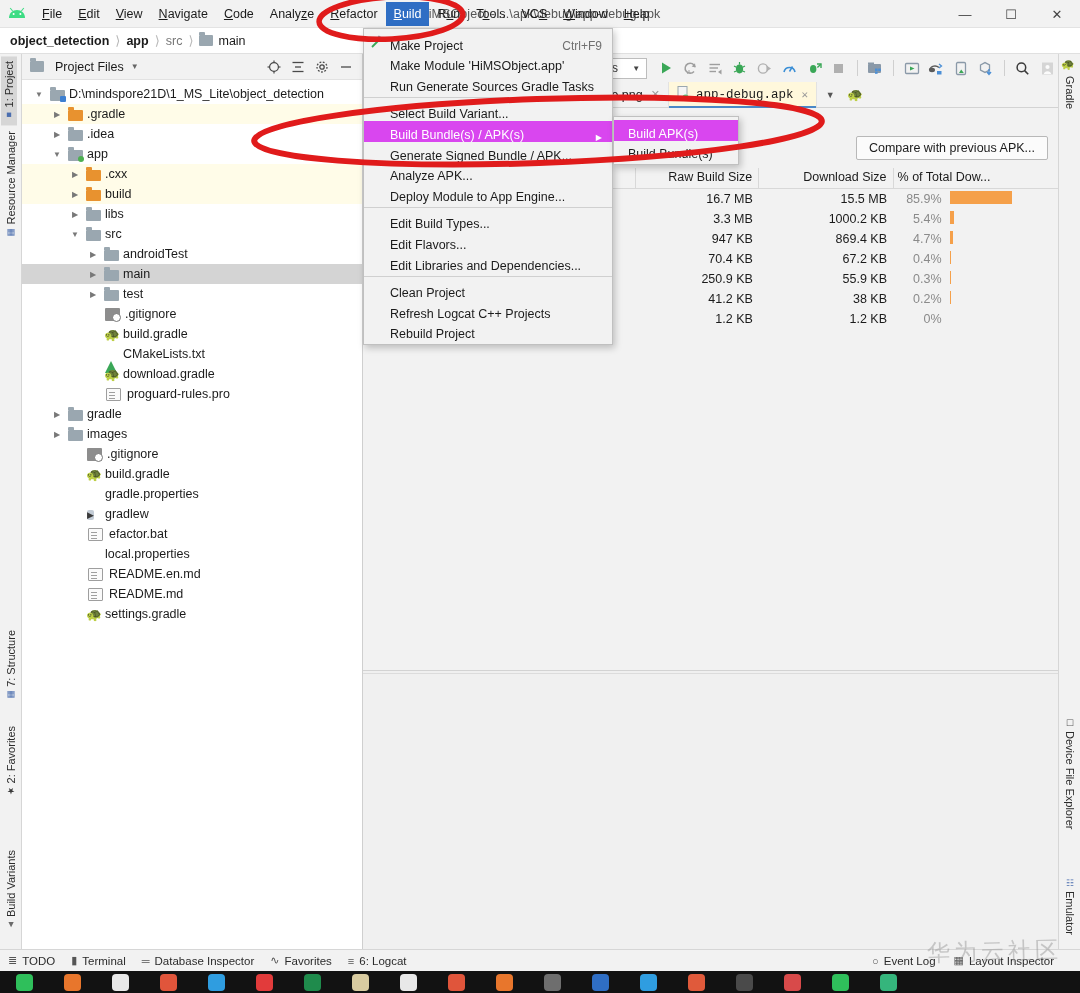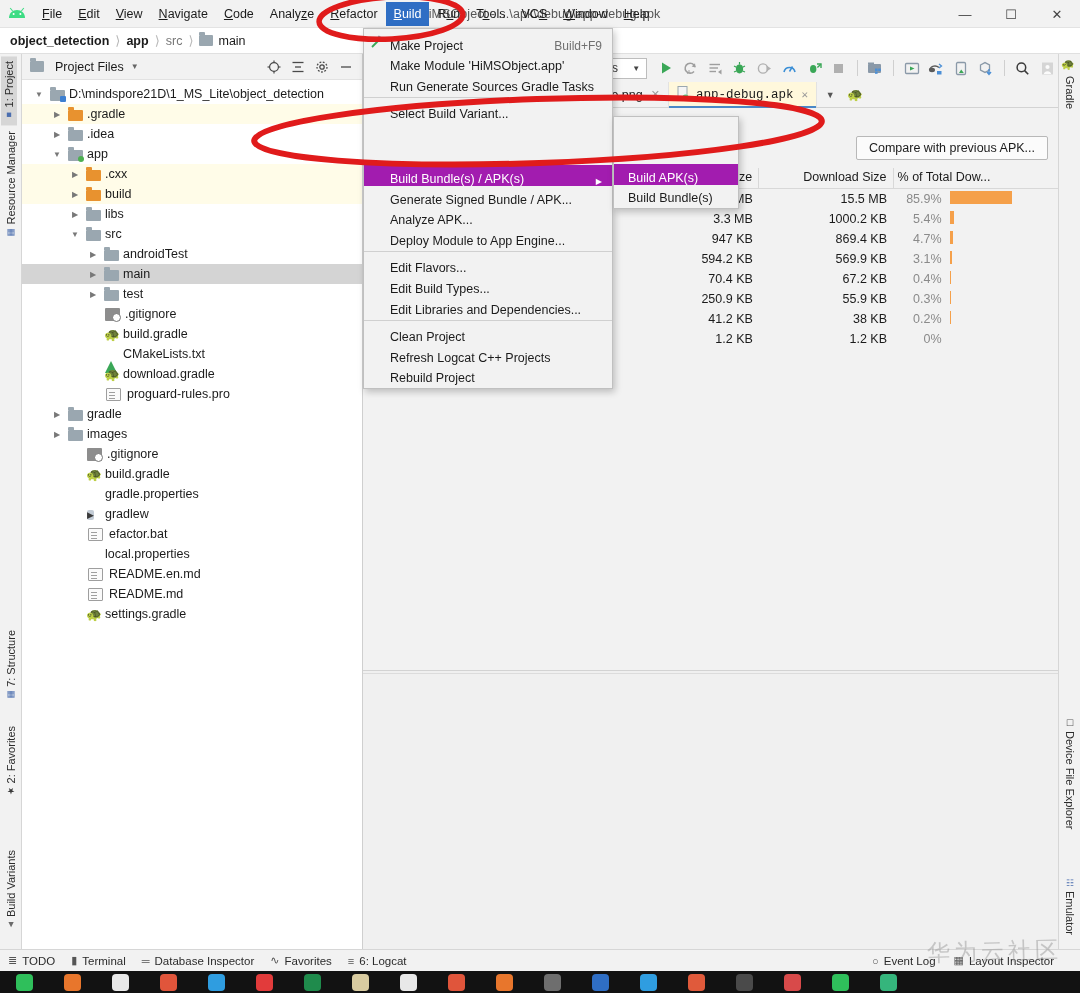--- a/index.html
+++ b/index.html
@@ -214,21 +214,21 @@
   .dropdown {
     position: absolute; background: #f2f2f2;
     border: 1px solid #c0c0c0; box-shadow: 2px 3px 7px rgba(0,0,0,.22);
     padding: 3px 0; z-index: 40;
   }
   .mrow {
     display: flex; align-items: flex-end; height: 20.6px;
     padding: 0 10px 0 26px; font-size: 12.5px; color: #1b1b1b;
     white-space: nowrap; position: relative;
   }
-  .mrow.sel { background: #a21caf; color: #fff; margin-top: 44px; }
+  .mrow.sel { background: #d946ef; color: #fff; }
   .mrow .shortcut { margin-left: auto; padding-left: 36px; color: #707070; font-size: 12px; }
   .mrow .submark { margin-left: auto; padding-left: 30px; font-size: 8px; }
   .mrow .mico { position: absolute; left: 6px; top: 50%; transform: translateY(-50%); width: 14px; height: 14px; }
   .msep { height: 1px; background: #d0d0d0; margin: 3px 0; }
 
   
   .annot { position: absolute; left: 0; top: 0; width: 1080px; height: 993px; pointer-events: none; z-index: 60; }
 
   
   .statusbar {
@@ -755,27 +755,20 @@
             </tr>
             <tr>
               <td></td>
               <td>947 KB</td>
               <td>869.4 KB</td>
               <td class="pct">4.7%</td>
               <td class="barcell"><span class="apk-bar" style="width:3.4px"></span></td>
             </tr>
             <tr>
               <td></td>
-              <td>594.2 KB</td>
-              <td>569.9 KB</td>
-              <td class="pct">3.1%</td>
-              <td class="barcell"><span class="apk-bar" style="width:2.3px"></span></td>
-            </tr>
-            <tr>
-              <td></td>
               <td>70.4 KB</td>
               <td>67.2 KB</td>
               <td class="pct">0.4%</td>
               <td class="barcell"><span class="apk-bar" style="width:0.4px"></span></td>
             </tr>
             <tr>
               <td></td>
               <td>250.9 KB</td>
               <td>55.9 KB</td>
               <td class="pct">0.3%</td>
@@ -801,21 +794,21 @@
     </div>
   </div>
 
   <div class="dropdown" id="build-menu" style="left:363px; top:28px; width:250px;">
       <div class="mrow">
         <span class="mico"><svg width="14" height="14" viewBox="0 0 14 14">
             <line x1="2" y1="12" x2="8.5" y2="5.5" stroke="#3aa757" stroke-width="1.8"></line>
             <rect x="7.5" y="1.5" width="5.5" height="3" rx=".6" fill="#8a99a8" transform="rotate(35 10 3)"></rect>
           </svg></span>
         <span>Make Project</span>
-        <span class="shortcut">Build+F9</span>
+        <span class="shortcut">Ctrl+F9</span>
       </div>
       <div class="mrow">
         <span>Make Module 'HiMSObject.app'</span>
       </div>
       <div class="mrow">
         <span>Run Generate Sources Gradle Tasks</span>
       </div>
       <div class="msep"></div>
       <div class="mrow">
         <span>Select Build Variant...</span>
@@ -828,24 +821,24 @@
         <span>Generate Signed Bundle / APK...</span>
       </div>
       <div class="mrow">
         <span>Analyze APK...</span>
       </div>
       <div class="mrow">
         <span>Deploy Module to App Engine...</span>
       </div>
       <div class="msep"></div>
       <div class="mrow">
+        <span>Edit Build Types...</span>
+      </div>
+      <div class="mrow">
         <span>Edit Flavors...</span>
-      </div>
-      <div class="mrow">
-        <span>Edit Build Types...</span>
       </div>
       <div class="mrow">
         <span>Edit Libraries and Dependencies...</span>
       </div>
       <div class="msep"></div>
       <div class="mrow">
         <span>Clean Project</span>
       </div>
       <div class="mrow">
         <span>Refresh Logcat C++ Projects</span>

